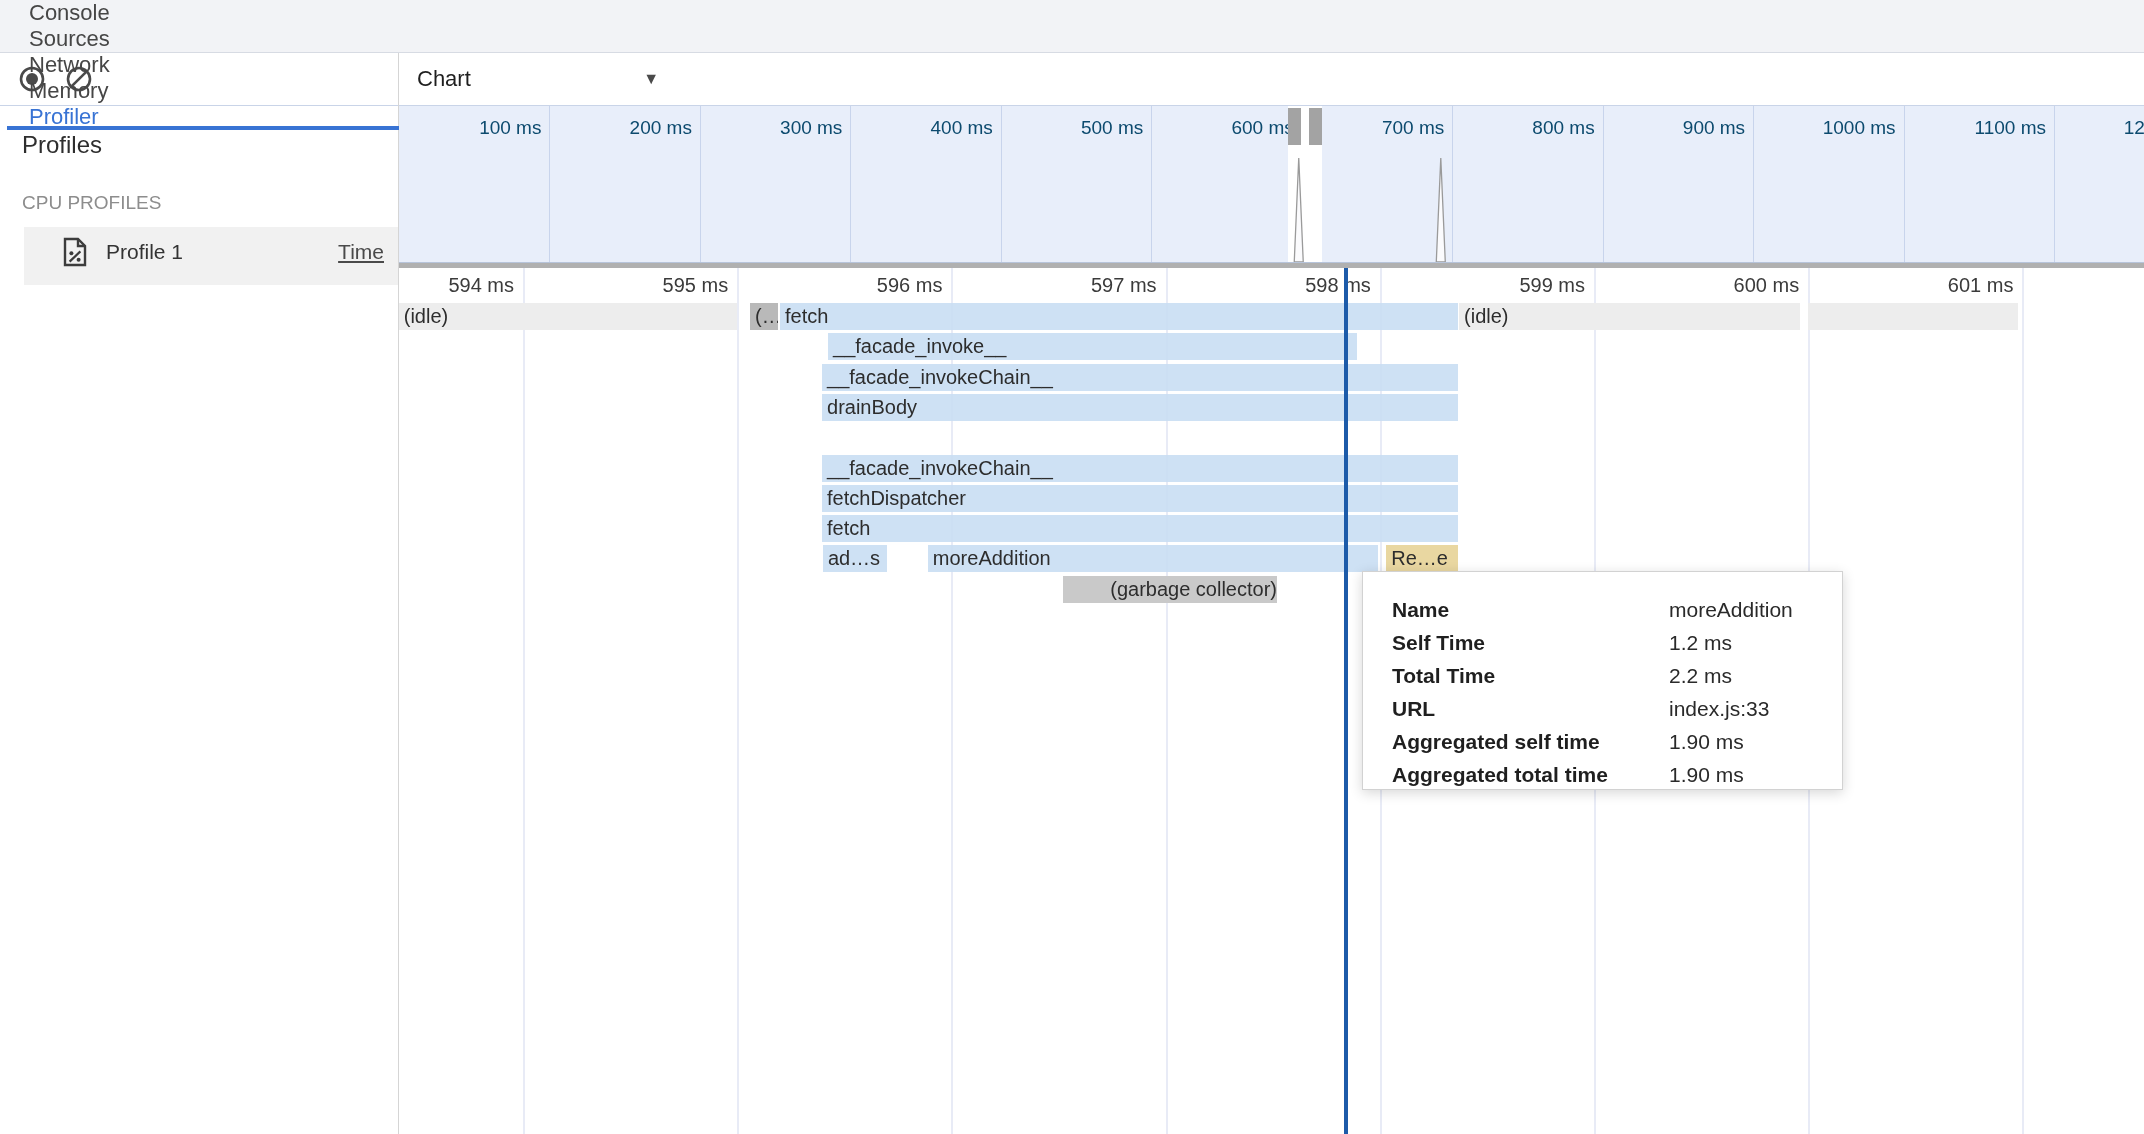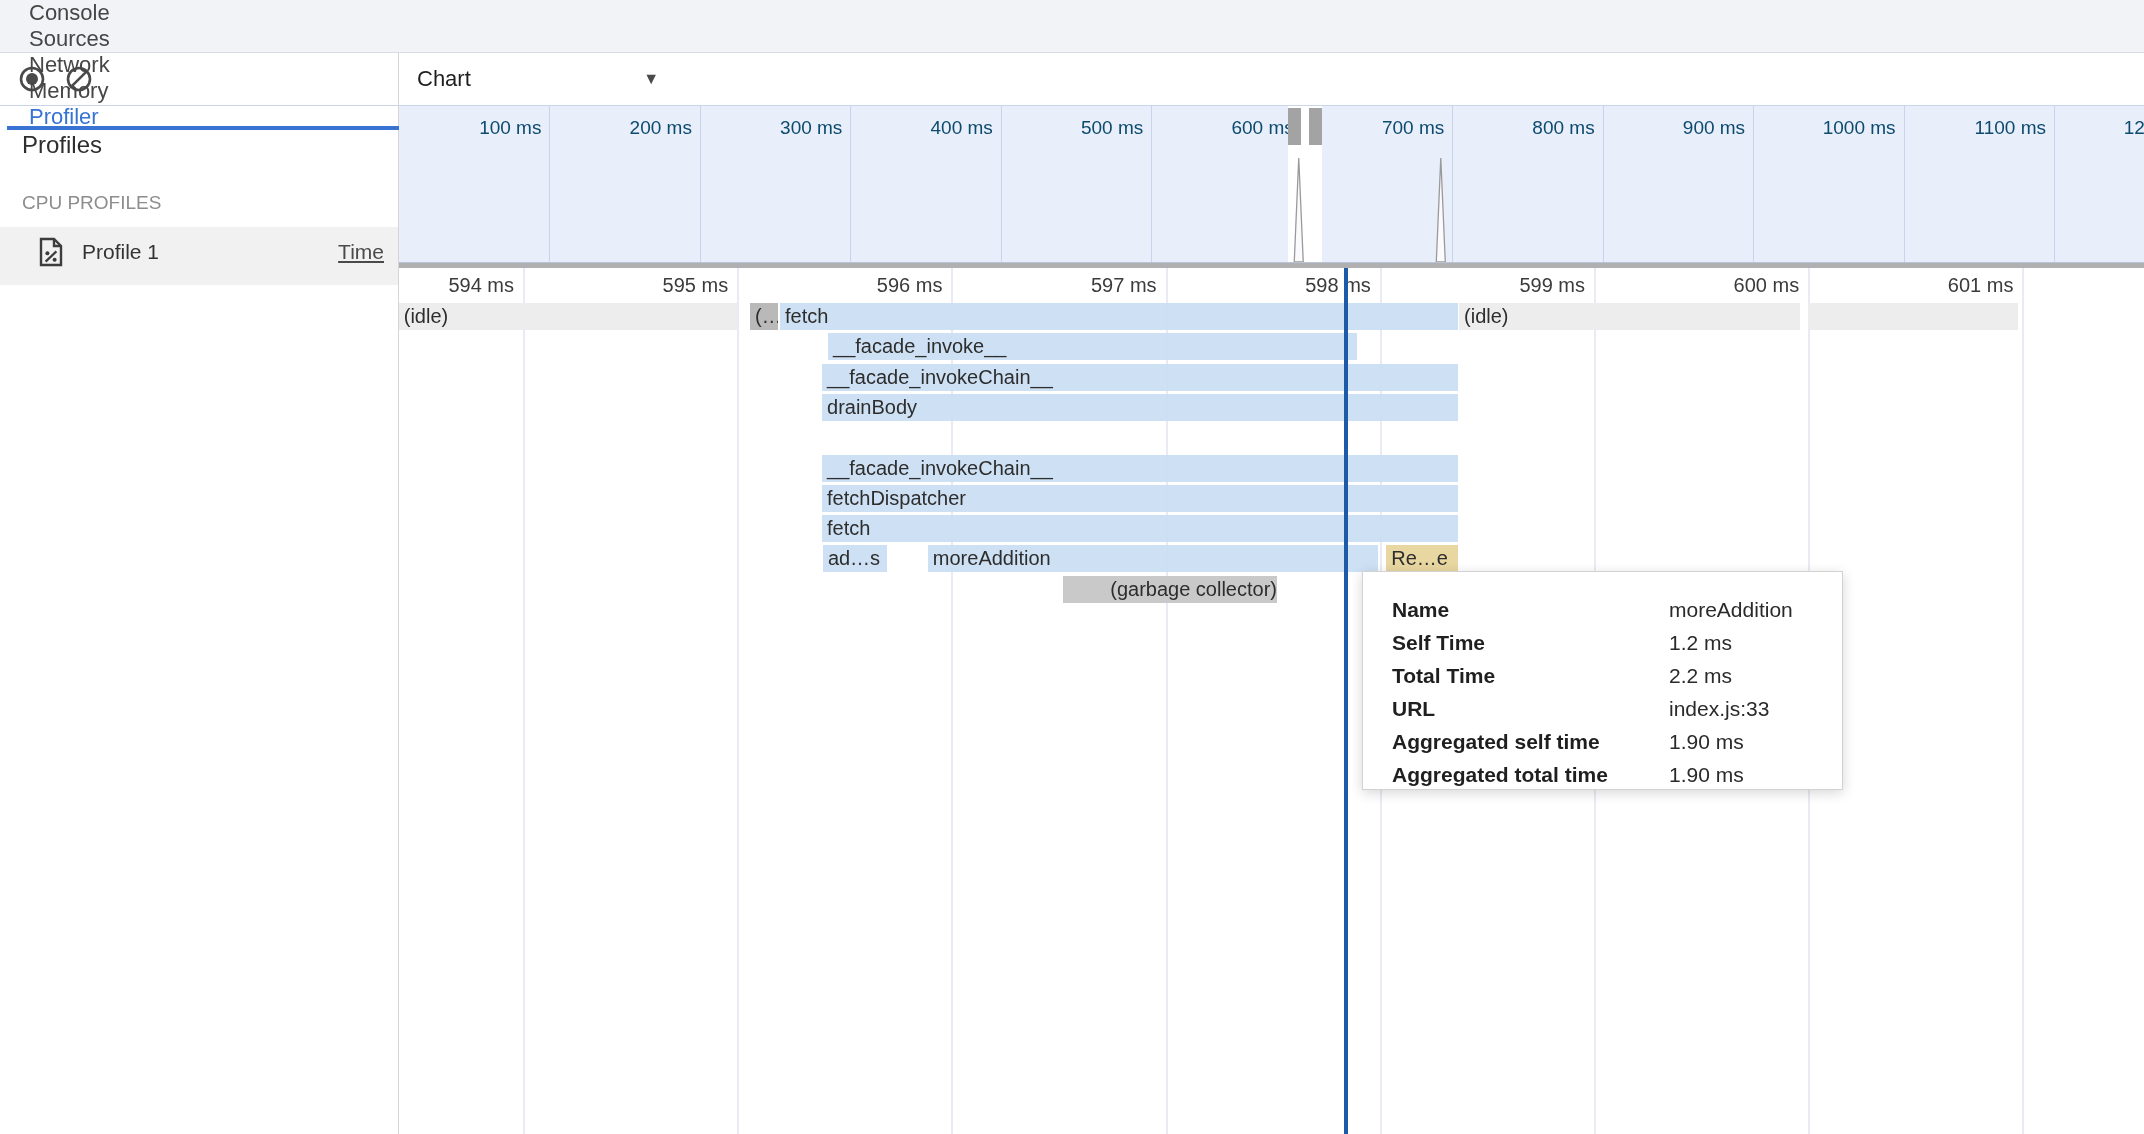--- a/index.html
+++ b/index.html
@@ -17,21 +17,21 @@
   .tab .underline{position:absolute;left:0;right:0;bottom:0;height:4px;background:#3873d4;}
   
   .content{display:flex;height:1081px;}
   .sidebar{width:398px;min-width:398px;border-right:1px solid #d5d5d5;background:#fff;}
   .sb-toolbar{height:52px;border-bottom:1px solid #c9d4e8;display:flex;align-items:center;
     gap:21px;padding-left:19px;}
   .icon-btn{width:26px;height:26px;display:flex;align-items:center;justify-content:center;}
   .sb-profiles-title{margin:25px 0 0 22px;font-size:24px;color:#2e2e2e;}
   .sb-section-title{margin:33px 0 13px 22px;font-size:19px;color:#8d8d8d;}
   .profile-row{height:50px;background:#f1f1f1;display:flex;align-items:center;
-    padding:0 14px 8px 38px;font-size:21px;color:#333;}
+    padding:0 14px 8px 38px;font-size:21px;color:#333;margin-left:24px;}
   .profile-row .doc-icon{margin-right:18px;display:flex;}
   .profile-row .pname{flex:1;}
   .profile-row .save{color:#4a4a4a;text-decoration:underline;}
   
   .main{position:relative;width:1745px;}
   .main-toolbar{height:52px;border-bottom:1px solid #c9d4e8;display:flex;align-items:center;}
   .chart-select{display:flex;align-items:center;justify-content:space-between;
     width:242px;padding-left:18px;font-size:22px;color:#1f1f1f;}
   .chart-select .caret{font-size:16px;color:#4a4a4a;}
   

